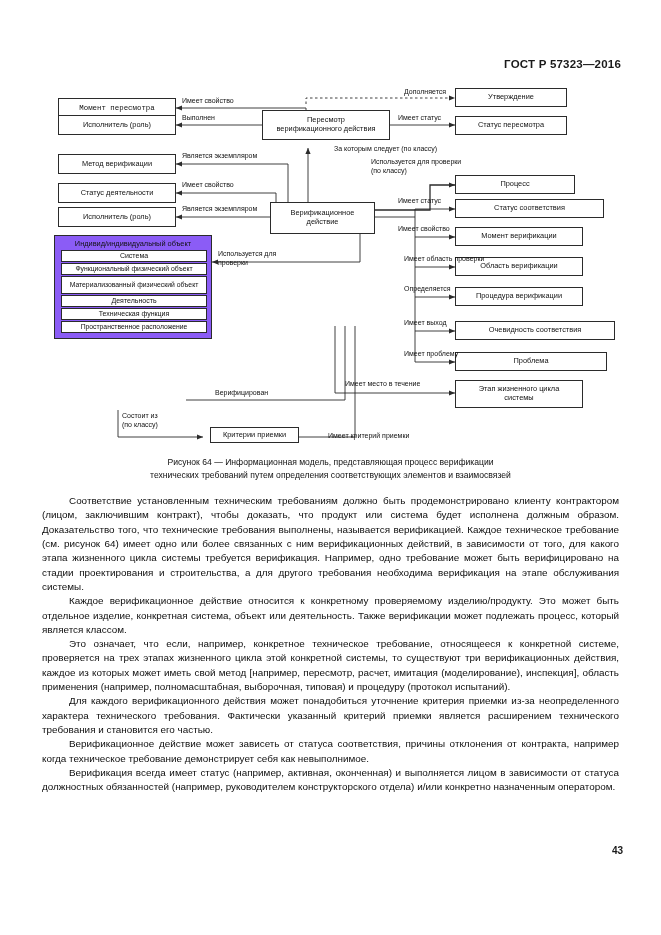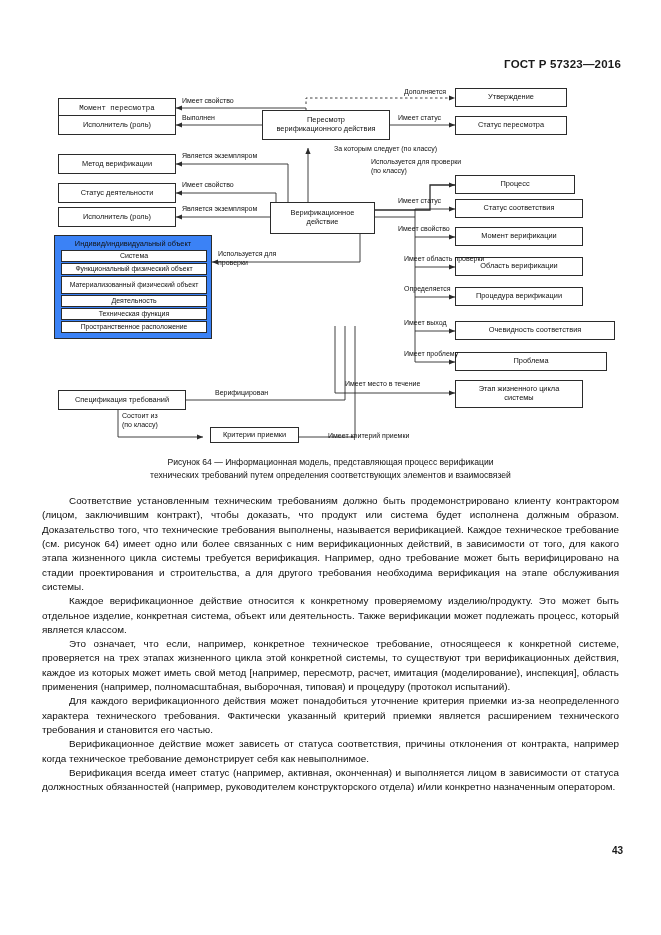--- a/index.html
+++ b/index.html
@@ -49,21 +49,21 @@
     color: #111111;
     display: flex;
     align-items: center;
     justify-content: center;
     text-align: center;
     padding: 1px 2px;
   }
   .fig-group {
     position: absolute;
     border: 1px solid #2b2b2b;
-    background: #3b82f6;
+    background: #8b5cf6;
     box-sizing: border-box;
   }
   .fig-group-title {
     position: absolute;
     left: 0;
     right: 0;
     top: 3px;
     text-align: center;
     font-size: 7.4px;
     color: #111111;
@@ -186,21 +186,21 @@
 
   <div class="fig-box" style="left:270px;top:110px;width:105px;height:32px;white-space:pre-line;">Верификационное
 действие</div>
 
   <div class="fig-box" style="left:455px;top:-4px;width:112px;height:19px;">Утверждение</div>
 
   <div class="fig-box" style="left:455px;top:24px;width:112px;height:19px;">Статус пересмотра</div>
 
   <div class="fig-box" style="left:455px;top:83px;width:120px;height:19px;">Процесс</div>
 
-  <div class="fig-box" style="left:455px;top:107px;width:128px;height:19px;">Статус соответствия</div>
+  <div class="fig-box" style="left:455px;top:107px;width:149px;height:19px;">Статус соответствия</div>
 
   <div class="fig-box" style="left:455px;top:135px;width:128px;height:19px;">Момент верификации</div>
 
   <div class="fig-box" style="left:455px;top:165px;width:128px;height:19px;">Область верификации</div>
 
   <div class="fig-box" style="left:455px;top:195px;width:128px;height:19px;">Процедура верификации</div>
 
   <div class="fig-box" style="left:455px;top:229px;width:160px;height:19px;">Очевидность соответствия</div>
 
   <div class="fig-box" style="left:455px;top:260px;width:152px;height:19px;">Проблема</div>
@@ -211,21 +211,20 @@
   <div class="fig-group" style="left:54px;top:143px;width:158px;height:104px;">
     <div class="fig-group-title">Индивид/индивидуальный объект</div>
     <div class="fig-box" style="left:6px;top:14px;width:146px;height:12px;font-size:7px;">Система</div>
     <div class="fig-box" style="left:6px;top:27px;width:146px;height:12px;font-size:6.8px;">Функциональный физический объект</div>
     <div class="fig-box" style="left:6px;top:40px;width:146px;height:18px;font-size:6.8px;">Материализованный физический объект</div>
     <div class="fig-box" style="left:6px;top:59px;width:146px;height:12px;font-size:7px;">Деятельность</div>
     <div class="fig-box" style="left:6px;top:72px;width:146px;height:12px;font-size:7px;">Техническая функция</div>
     <div class="fig-box" style="left:6px;top:85px;width:146px;height:12px;font-size:6.8px;">Пространственное расположение</div>
   </div>
 
-  <div class="fig-box" style="left:58px;top:298px;width:128px;height:20px;">Спецификация требований</div>
 
   <div class="fig-box" style="left:210px;top:335px;width:89px;height:16px;">Критерии приемки</div>
 
   <div class="fig-label" style="left:182px;top:5px;">Имеет свойство</div>
   <div class="fig-label" style="left:182px;top:22px;">Выполнен</div>
   <div class="fig-label" style="left:182px;top:60px;">Является экземпляром</div>
   <div class="fig-label" style="left:182px;top:89px;">Имеет свойство</div>
   <div class="fig-label" style="left:182px;top:113px;">Является экземпляром</div>
 
   <div class="fig-label" style="left:404px;top:-4px;">Дополняется</div>

